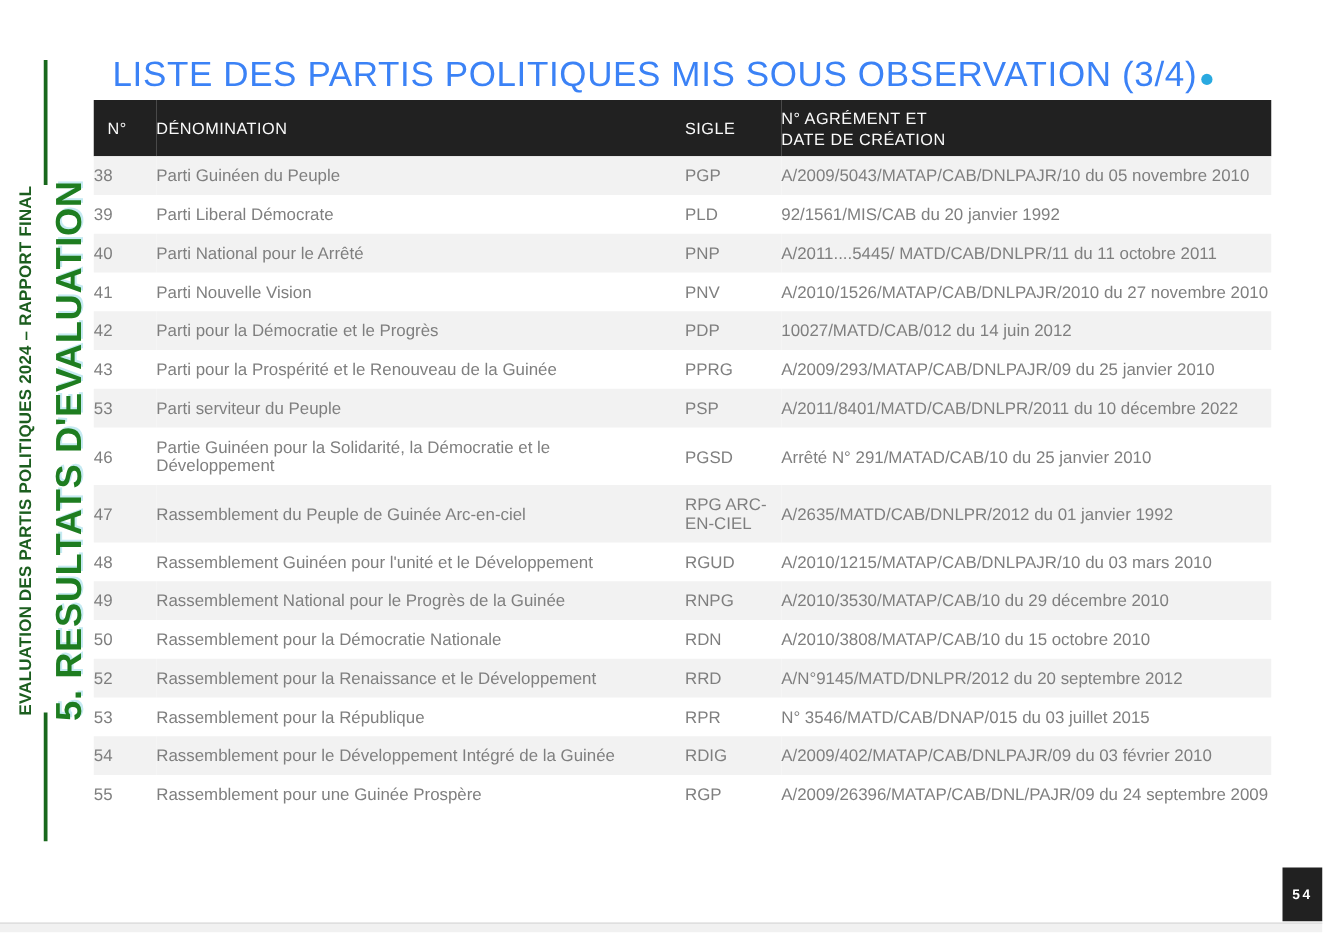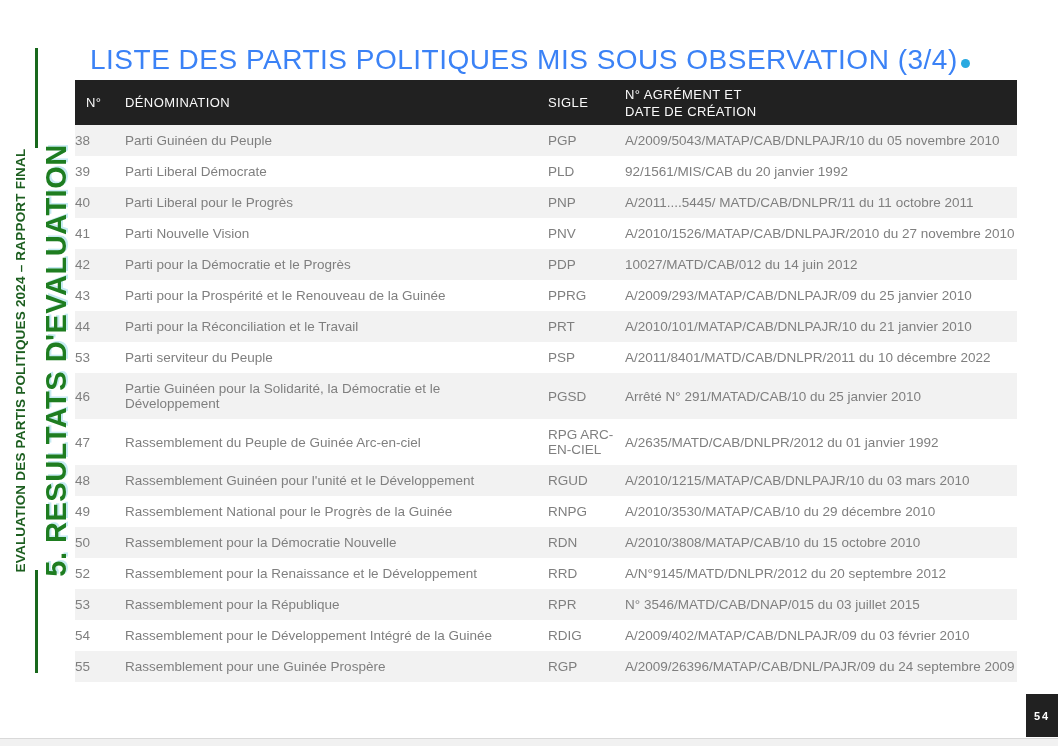--- a/index.html
+++ b/index.html
@@ -116,21 +116,21 @@
     <td class="c-agr">A/2009/5043/MATAP/CAB/DNLPAJR/10 du 05 novembre 2010</td>
   </tr>
         <tr class="row">
     <td class="c-num">39</td>
     <td class="c-name">Parti Liberal Démocrate</td>
     <td class="c-sigle">PLD</td>
     <td class="c-agr">92/1561/MIS/CAB du 20 janvier 1992</td>
   </tr>
         <tr class="row">
     <td class="c-num">40</td>
-    <td class="c-name">Parti Liberal pour le Progrès</td>
+    <td class="c-name">Parti National pour le Arrêté</td>
     <td class="c-sigle">PNP</td>
     <td class="c-agr">A/2011....5445/ MATD/CAB/DNLPR/11 du 11 octobre 2011</td>
   </tr>
         <tr class="row">
     <td class="c-num">41</td>
     <td class="c-name">Parti Nouvelle Vision</td>
     <td class="c-sigle">PNV</td>
     <td class="c-agr">A/2010/1526/MATAP/CAB/DNLPAJR/2010 du 27 novembre 2010</td>
   </tr>
         <tr class="row">
@@ -139,26 +139,20 @@
     <td class="c-sigle">PDP</td>
     <td class="c-agr">10027/MATD/CAB/012 du 14 juin 2012</td>
   </tr>
         <tr class="row">
     <td class="c-num">43</td>
     <td class="c-name">Parti pour la Prospérité et le Renouveau de la Guinée</td>
     <td class="c-sigle">PPRG</td>
     <td class="c-agr">A/2009/293/MATAP/CAB/DNLPAJR/09 du 25 janvier 2010</td>
   </tr>
         <tr class="row">
-    <td class="c-num">44</td>
-    <td class="c-name">Parti pour la Réconciliation et le Travail</td>
-    <td class="c-sigle">PRT</td>
-    <td class="c-agr">A/2010/101/MATAP/CAB/DNLPAJR/10 du 21 janvier 2010</td>
-  </tr>
-        <tr class="row">
     <td class="c-num">53</td>
     <td class="c-name">Parti serviteur du Peuple</td>
     <td class="c-sigle">PSP</td>
     <td class="c-agr">A/2011/8401/MATD/CAB/DNLPR/2011 du 10 décembre 2022</td>
   </tr>
         <tr class="row">
     <td class="c-num">46</td>
     <td class="c-name">Partie Guinéen pour la Solidarité, la Démocratie et le Développement</td>
     <td class="c-sigle">PGSD</td>
     <td class="c-agr">Arrêté N° 291/MATAD/CAB/10 du 25 janvier 2010</td>
@@ -176,21 +170,21 @@
     <td class="c-agr">A/2010/1215/MATAP/CAB/DNLPAJR/10 du 03 mars 2010</td>
   </tr>
         <tr class="row">
     <td class="c-num">49</td>
     <td class="c-name">Rassemblement National pour le Progrès de la Guinée</td>
     <td class="c-sigle">RNPG</td>
     <td class="c-agr">A/2010/3530/MATAP/CAB/10 du 29 décembre 2010</td>
   </tr>
         <tr class="row">
     <td class="c-num">50</td>
-    <td class="c-name">Rassemblement pour la Démocratie Nouvelle</td>
+    <td class="c-name">Rassemblement pour la Démocratie Nationale</td>
     <td class="c-sigle">RDN</td>
     <td class="c-agr">A/2010/3808/MATAP/CAB/10 du 15 octobre 2010</td>
   </tr>
         <tr class="row">
     <td class="c-num">52</td>
     <td class="c-name">Rassemblement pour la Renaissance et le Développement</td>
     <td class="c-sigle">RRD</td>
     <td class="c-agr">A/N°9145/MATD/DNLPR/2012 du 20 septembre 2012</td>
   </tr>
         <tr class="row">

